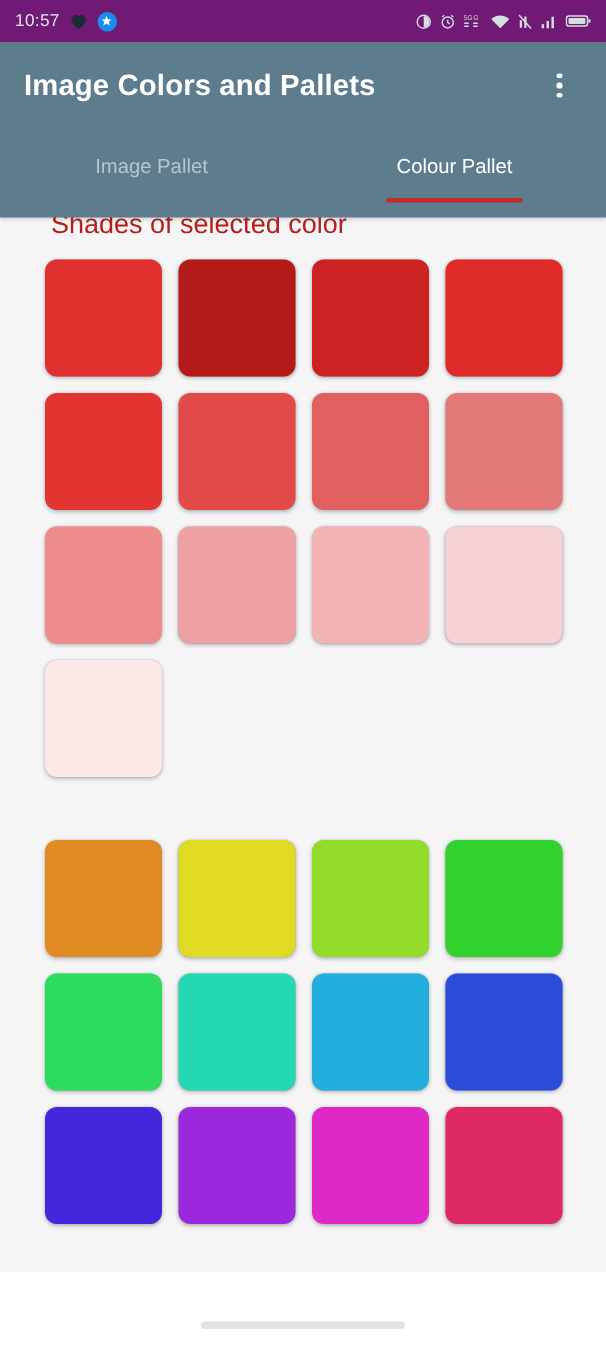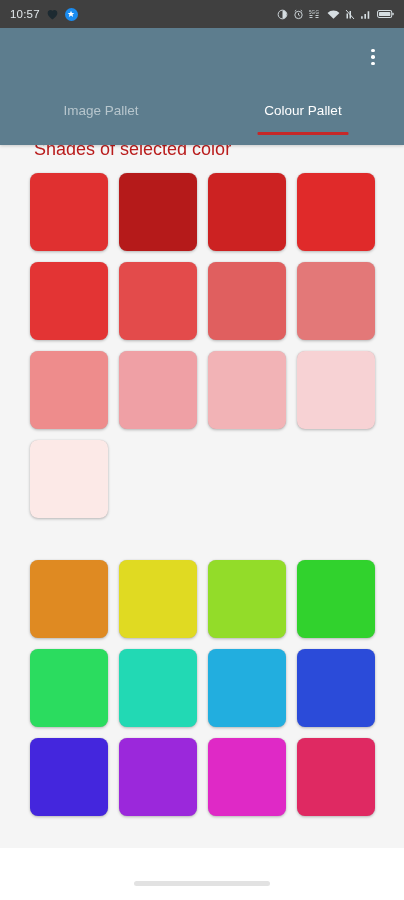--- a/index.html
+++ b/index.html
@@ -7,21 +7,21 @@
   body {
     font-family:"Liberation Sans", sans-serif;
     background:#f5f5f5;
     overflow:hidden;
     position:relative;
   }
 
   
   .status-bar {
     height:28px;
-    background:#404040;
+    background:#701a75;
     display:flex;
     align-items:center;
     padding:0 10px;
     color:#d6dee2;
     font-size:11px;
     position:relative;
     z-index:40;
   }
   .sb-left { display:flex; align-items:center; gap:6px; }
   .sb-time { font-size:11.5px; letter-spacing:.2px; color:#e2e8eb; }
@@ -259,20 +259,21 @@
     <div class="swatch" style="background: rgb(155, 40, 219);"></div>
     <div class="swatch" style="background: rgb(223, 41, 198);"></div>
     <div class="swatch" style="background: rgb(223, 41, 98);"></div>
   </div>
 </div>
 
 <div class="content-bottom-fade"></div>
 
 <div class="appbar" style="background: rgb(93, 125, 142);">
   <div class="appbar-top">
+    <span class="app-title">Image Colors and Pallets</span>
     <div class="overflow-btn">
       <i></i>
         <i></i>
         <i></i>
     </div>
   </div>
   <div class="tabs">
     <div class="tab inactive">
       <span>Image Pallet</span>
     </div>

